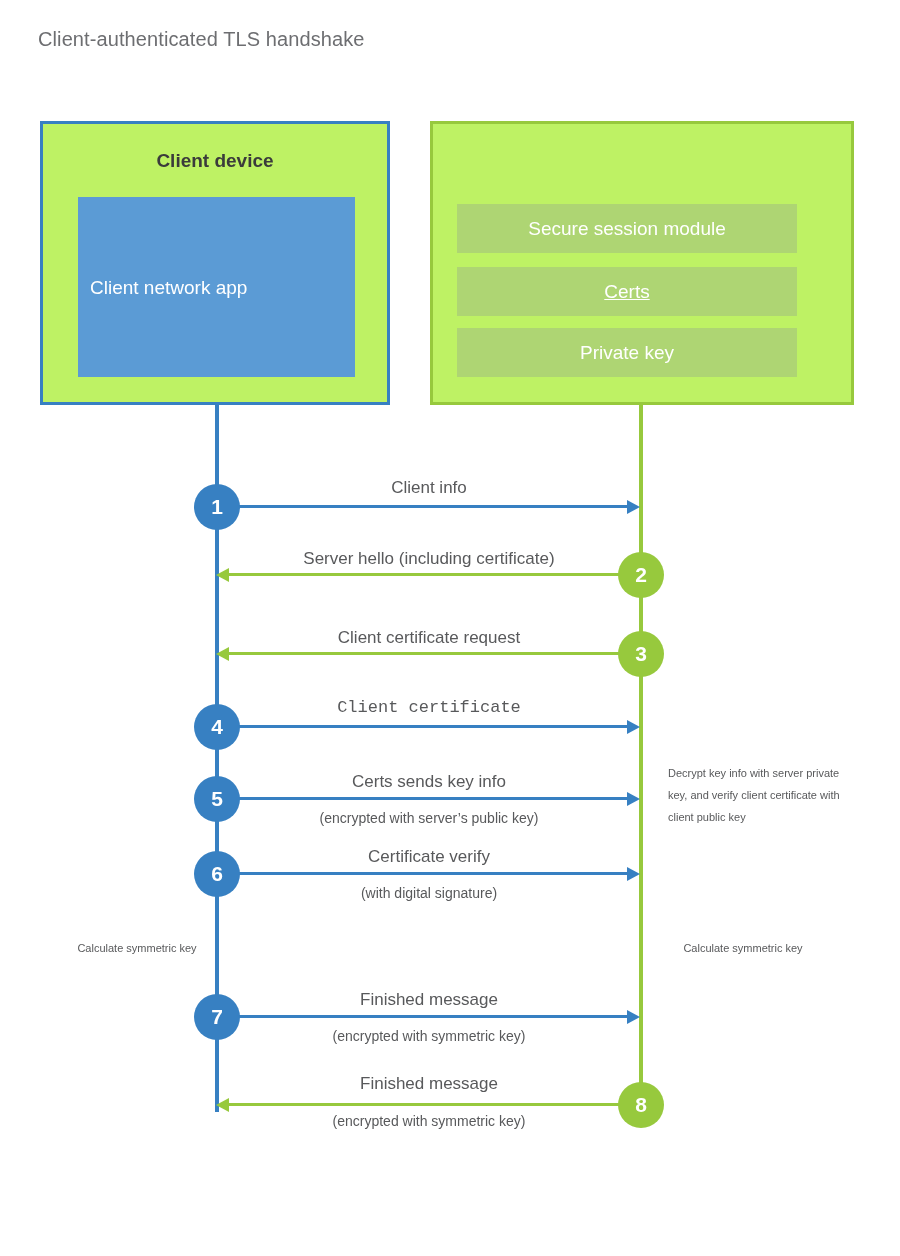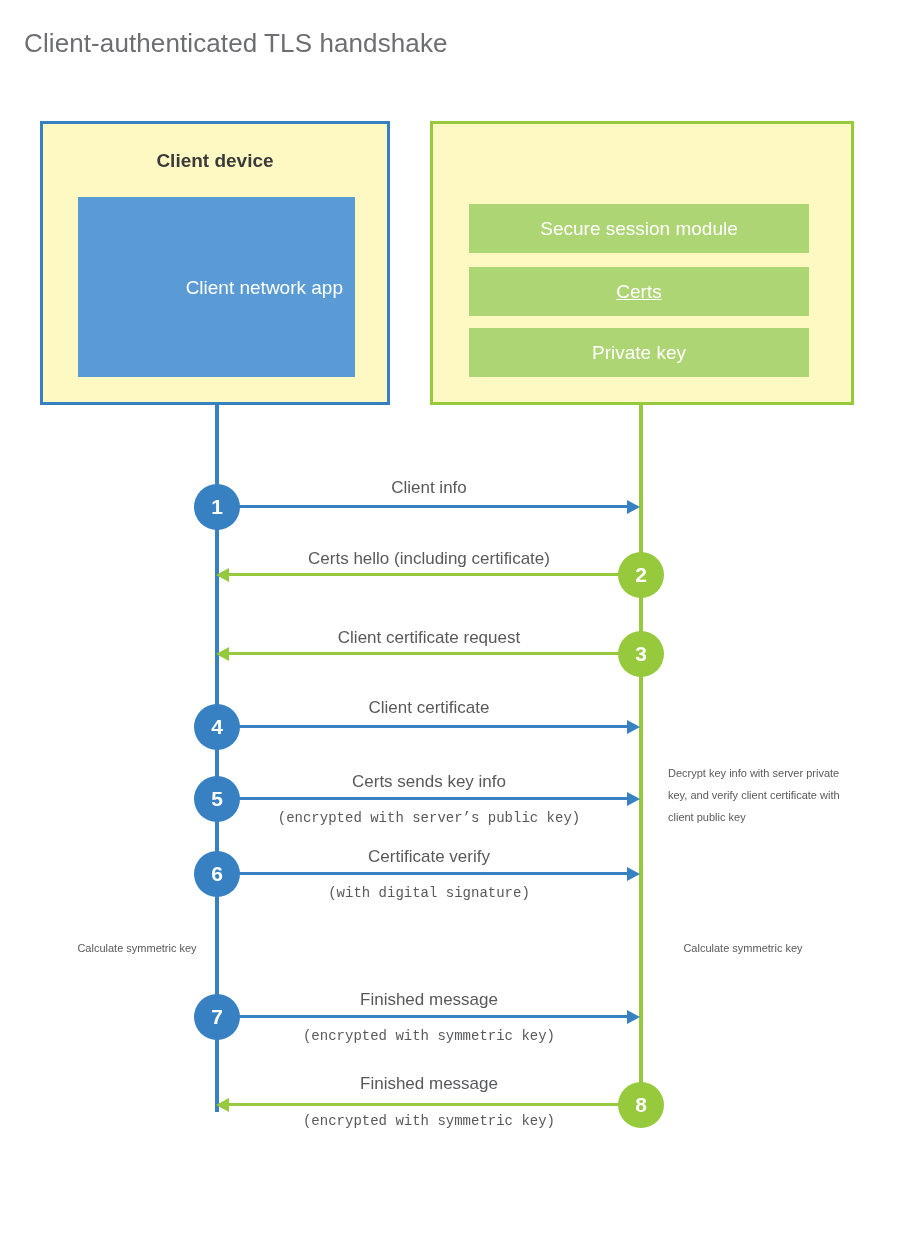--- a/index.html
+++ b/index.html
@@ -16,33 +16,33 @@
     position: relative;
     width: 900px;
     height: 1256px;
     background: #ffffff;
     overflow: hidden;
   }
 
   
   .page-title {
     position: absolute;
-    left: 24px;
+    left: 38px;
     top: 28px;
-    font-size: 26px;
+    font-size: 20px;
     font-weight: 400;
     color: #6d6e71;
     letter-spacing: 0.1px;
     white-space: nowrap;
   }
 
   
   .party-box {
     position: absolute;
-    background: #fef9c3;
+    background: #bef264;
     box-sizing: border-box;
   }
   .party-box.client {
     left: 40px;
     top: 121px;
     width: 350px;
     height: 284px;
     border: 3px solid #3780c2;
   }
   .party-box.server {
@@ -70,29 +70,29 @@
     top: 73px;
     width: 277px;
     height: 180px;
     background: #5b9bd5;
     color: #ffffff;
     font-size: 19px;
     line-height: 27px;
     text-align: center;
     display: flex;
     align-items: center;
-    justify-content: flex-end;
+    justify-content: flex-start;
     box-sizing: border-box;
   }
   .client-app span { display: block; padding: 0 12px; }
 
   
   .server-bar {
     position: absolute;
-    left: 36px;
+    left: 24px;
     width: 340px;
     height: 49px;
     background: #aed573;
     color: #ffffff;
     font-size: 19px;
     display: flex;
     align-items: center;
     justify-content: center;
     box-sizing: border-box;
   }
@@ -169,21 +169,20 @@
     white-space: nowrap;
     z-index: 4;
   }
   .msg-sublabel {
     position: absolute;
     text-align: center;
     font-size: 14px;
     color: #58595b;
     white-space: nowrap;
     z-index: 4;
-    font-family: Liberation Mono, monospace;
   }
 
   
   .side-note {
     position: absolute;
     font-size: 11px;
     line-height: 22px;
     color: #58595b;
   }
   .side-note.left-note  { text-align: center; }
@@ -219,35 +218,35 @@
   <div class="lifeline client-line"></div>
   <div class="lifeline server-line"></div>
 
   <div class="msg-label" style="left:217px; top:478px; width:424px;">Client info</div>
   <div class="arrow-line blue" style="left:217px; top:505px; width:410px;"></div>
   <div class="arrow-head right" style="left:627px; top:500px;"></div>
   <div class="step-circle blue" style="left:194px; top:484px;">
     <span>1</span>
   </div>
 
-  <div class="msg-label" style="left:217px; top:549px; width:424px;">Certs hello (including certificate)</div>
+  <div class="msg-label" style="left:217px; top:549px; width:424px;">Server hello (including certificate)</div>
   <div class="arrow-line green" style="left:228px; top:573px; width:413px;"></div>
   <div class="arrow-head left" style="left:216px; top:568px;"></div>
   <div class="step-circle green" style="left:618px; top:552px;">
     <span>2</span>
   </div>
 
   <div class="msg-label" style="left:217px; top:628px; width:424px;">Client certificate request</div>
   <div class="arrow-line green" style="left:228px; top:652px; width:413px;"></div>
   <div class="arrow-head left" style="left:216px; top:647px;"></div>
   <div class="step-circle green" style="left:618px; top:631px;">
     <span>3</span>
   </div>
 
-  <div class="msg-label" style="left:217px; top:698px; width:424px;">Client certificate</div>
+  <div class="msg-label" style="left:217px; top:698px; width:424px;font-family:Liberation Mono, monospace;">Client certificate</div>
   <div class="arrow-line blue" style="left:217px; top:725px; width:410px;"></div>
   <div class="arrow-head right" style="left:627px; top:720px;"></div>
   <div class="step-circle blue" style="left:194px; top:704px;">
     <span>4</span>
   </div>
 
   <div class="msg-label" style="left:217px; top:772px; width:424px;">Certs sends key info</div>
   <div class="arrow-line blue" style="left:217px; top:797px; width:410px;"></div>
   <div class="arrow-head right" style="left:627px; top:792px;"></div>
   <div class="msg-sublabel" style="left:217px; top:810px; width:424px;">(encrypted with server’s public key)</div>

